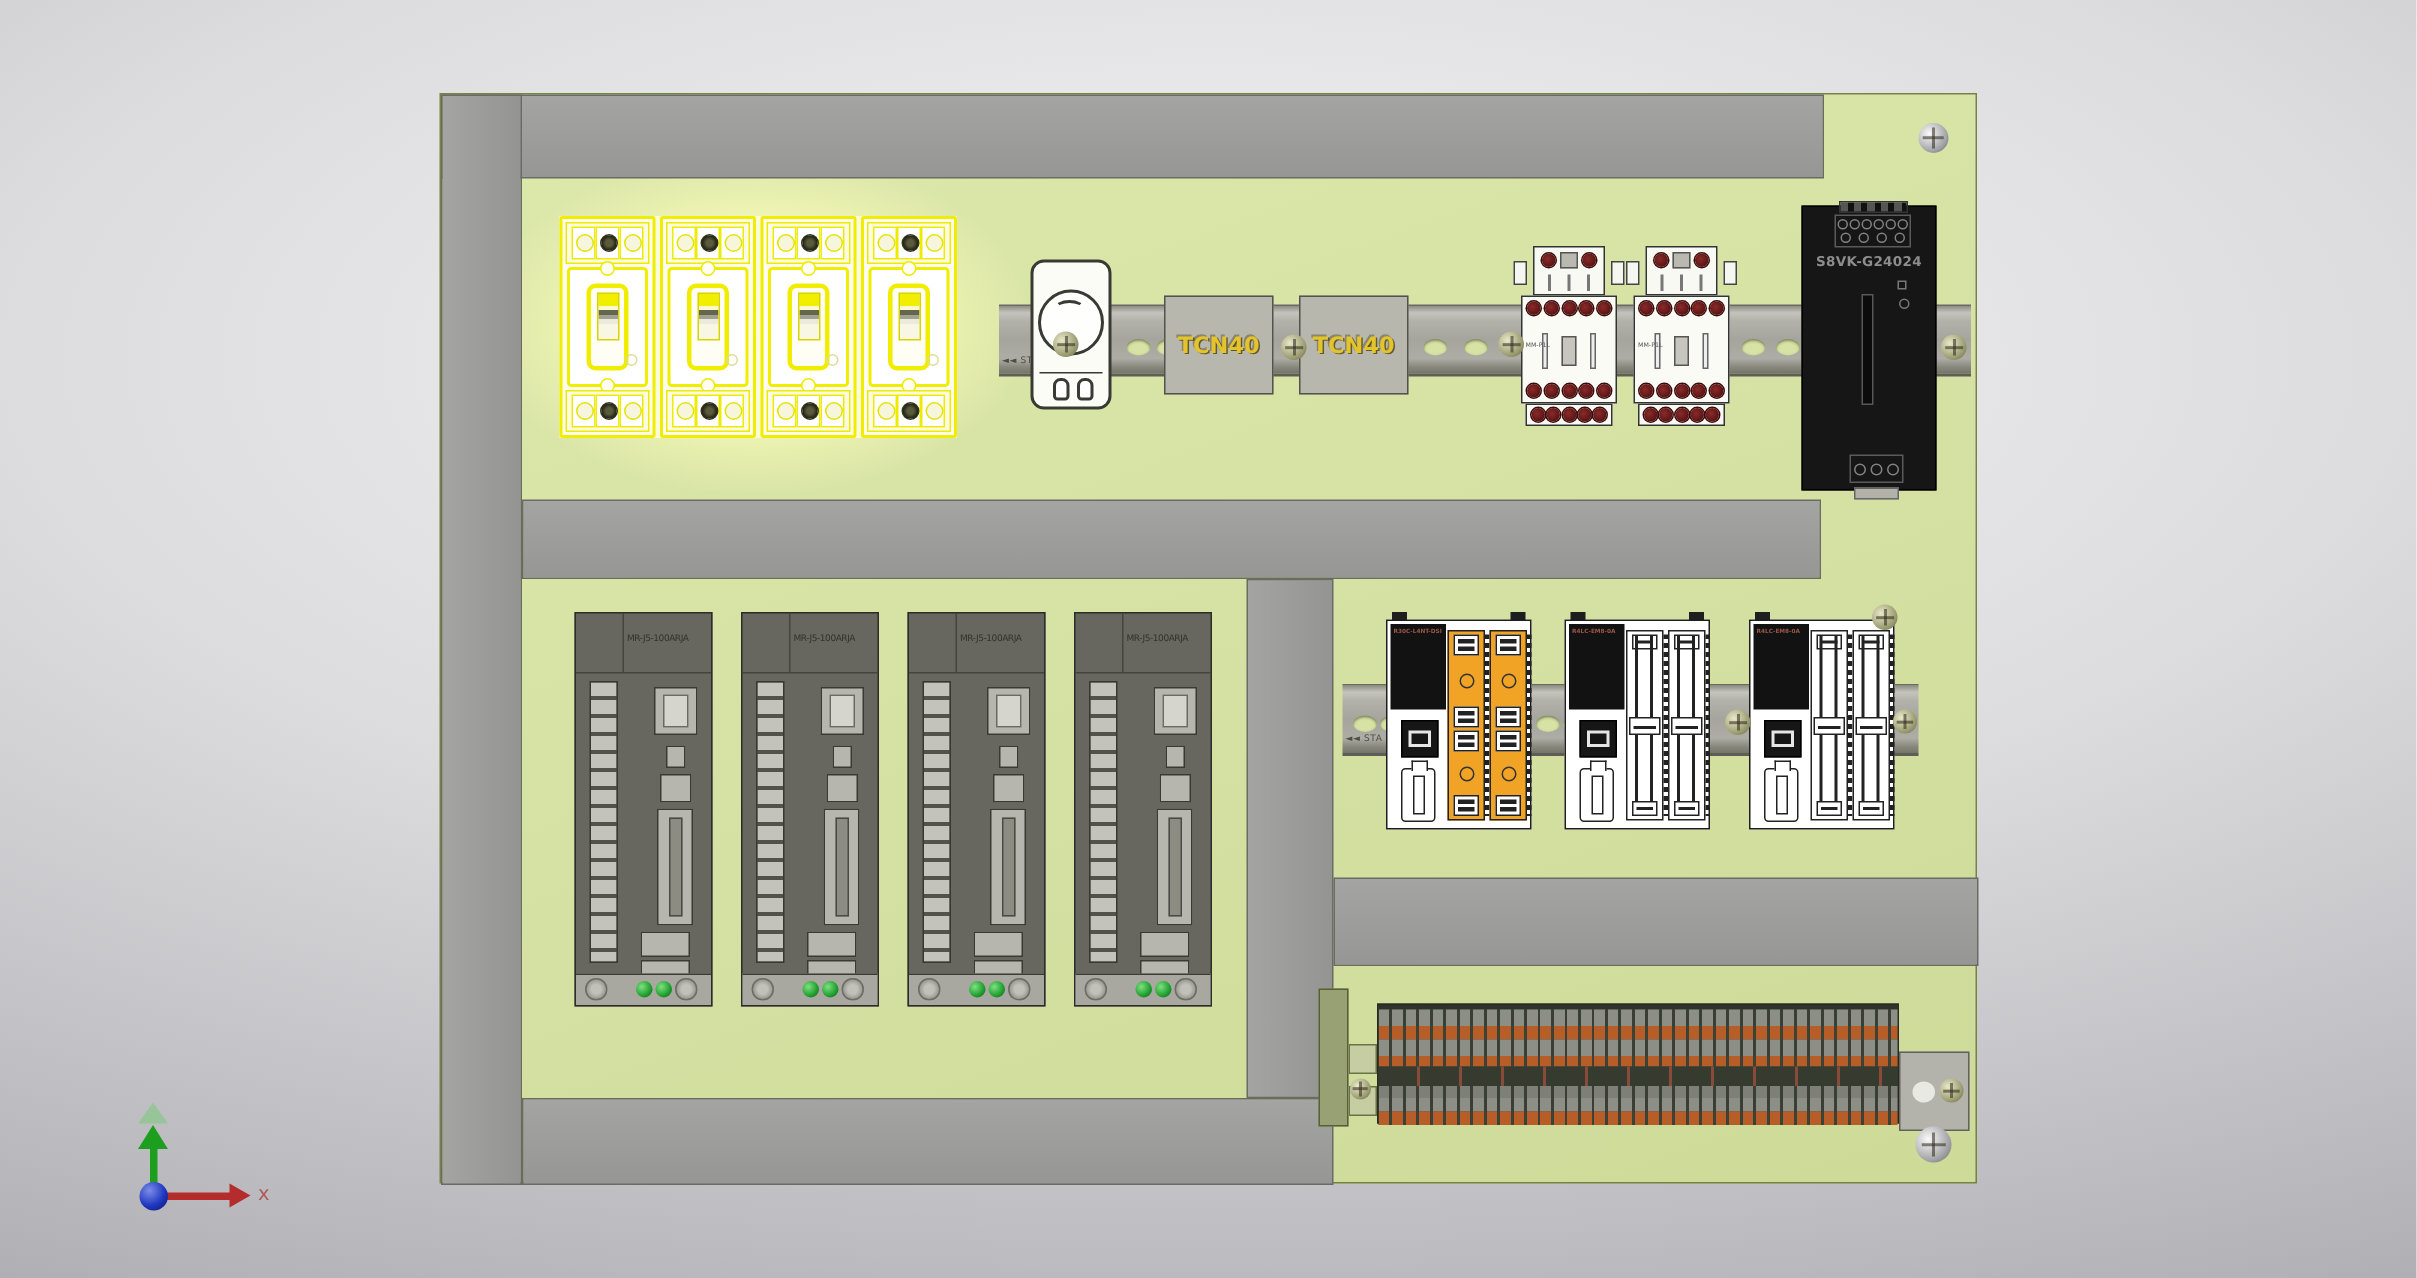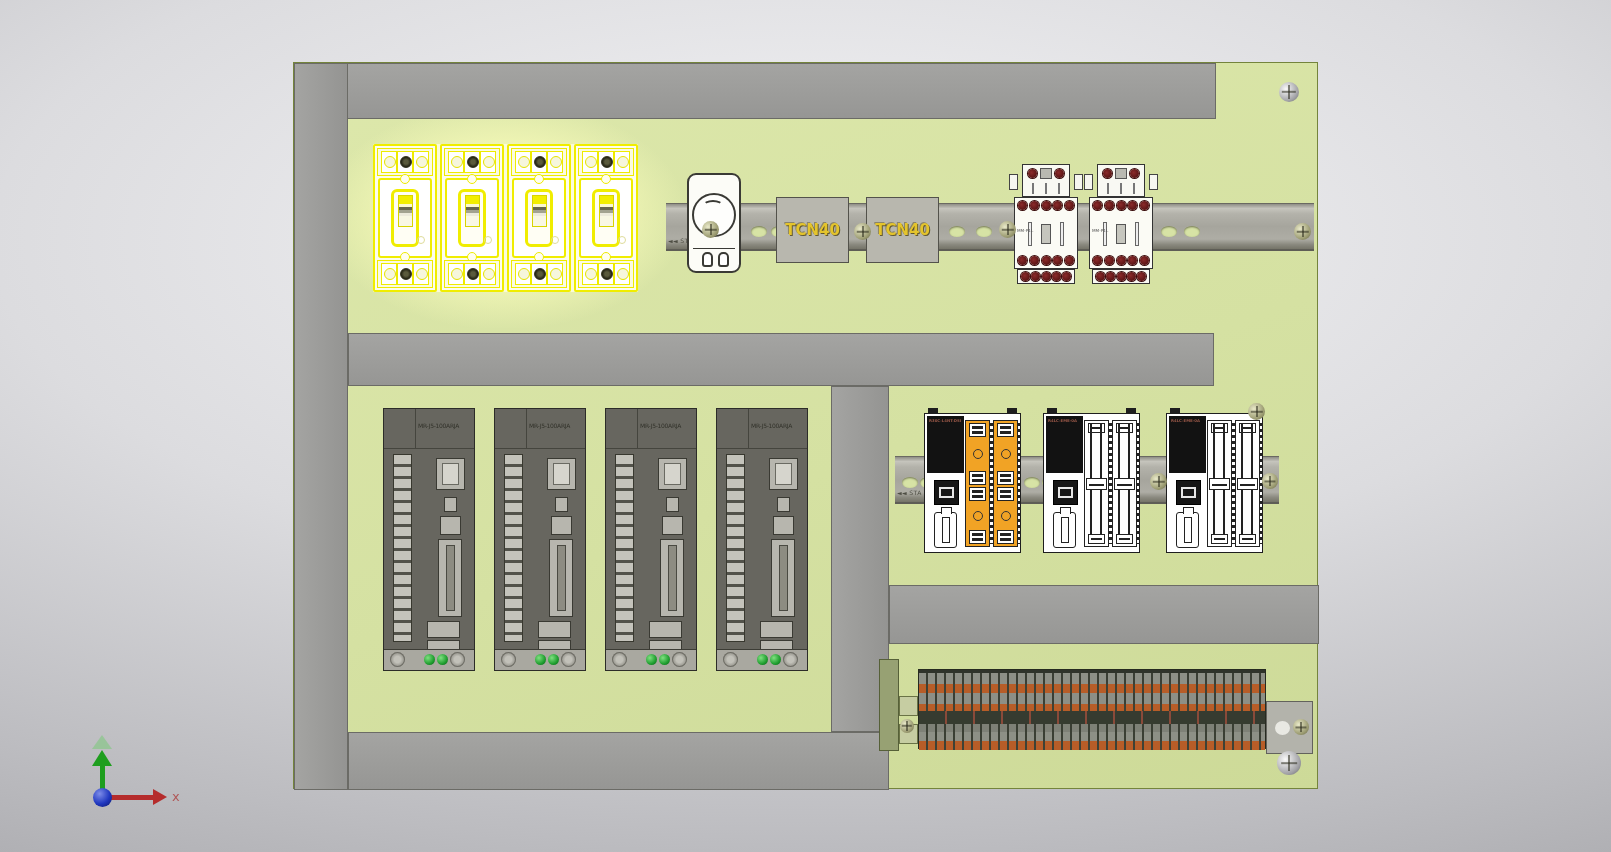--- a/index.html
+++ b/index.html
@@ -358,20 +358,45 @@
           <div class="ct-row" style="top:2px;">
             <span class="ct-r"></span>
             <span class="ct-r"></span>
             <span class="ct-r"></span>
             <span class="ct-r"></span>
             <span class="ct-r"></span>
           </div>
         </div>
     </div>
 
+    <div class="psu">
+      <span class="psu-teeth"></span>
+      <div class="psu-term">
+          <i></i>
+          <i></i>
+          <i></i>
+          <i></i>
+          <i></i>
+          <i></i>
+          <i></i>
+          <i></i>
+          <i></i>
+          <i></i>
+        </div>
+      <div class="psu-label">S8VK-G24024</div>
+      <span class="psu-slot"></span>
+      <span class="psu-ind" style="left:63px;top:49px;width:6px;height:6px;"></span>
+      <span class="psu-ind" style="left:64px;top:61px;width:7px;height:7px;border-radius:50%;"></span>
+      <div class="psu-bot">
+          <i></i>
+          <i></i>
+          <i></i>
+        </div>
+      <span class="psu-tab"></span>
+    </div>
 
     <span class="screw silver" style="left:985px;top:19px;width:20px;height:20px;"></span>
     <span class="screw" style="left:954px;top:340px;width:17px;height:17px;"></span>
     <span class="screw silver" style="left:983px;top:688px;width:24px;height:24px;"></span>
 
     <div class="sv" style="left:89px;">
       <div class="sv-top">
           <span class="sv-label">MR-J5-100ARJA</span>
         </div>
       <div class="sv-terms"></div>

